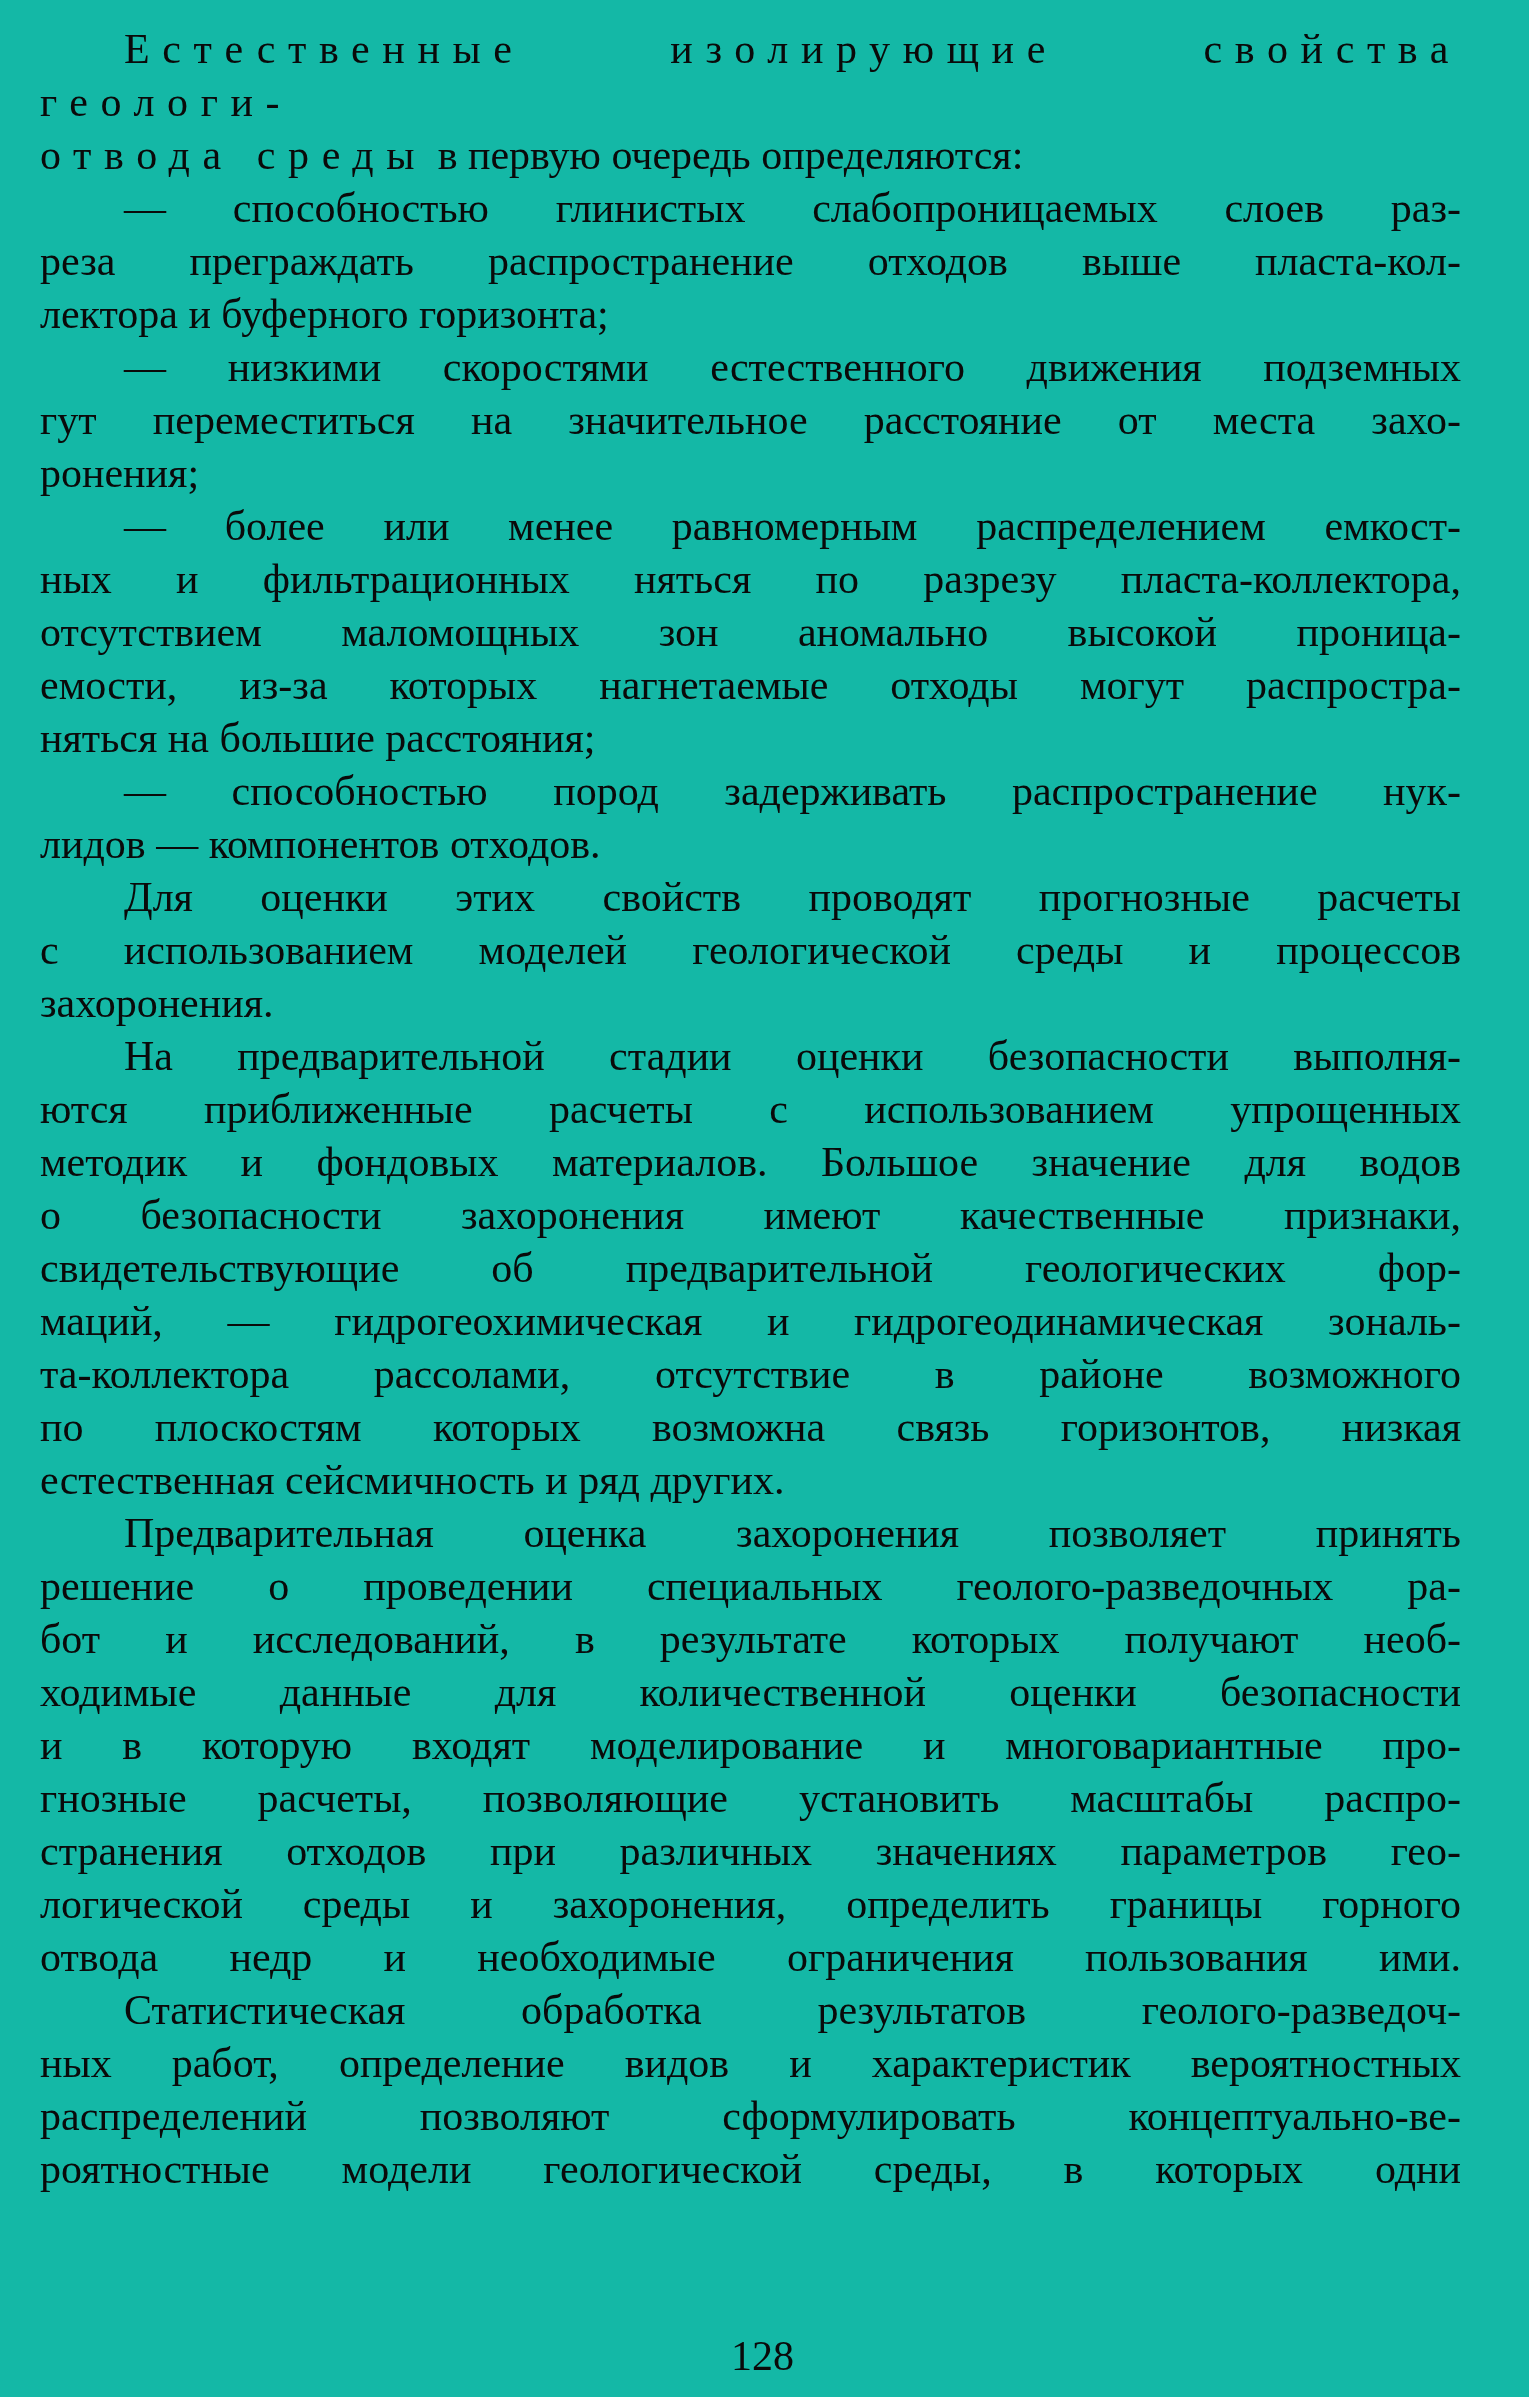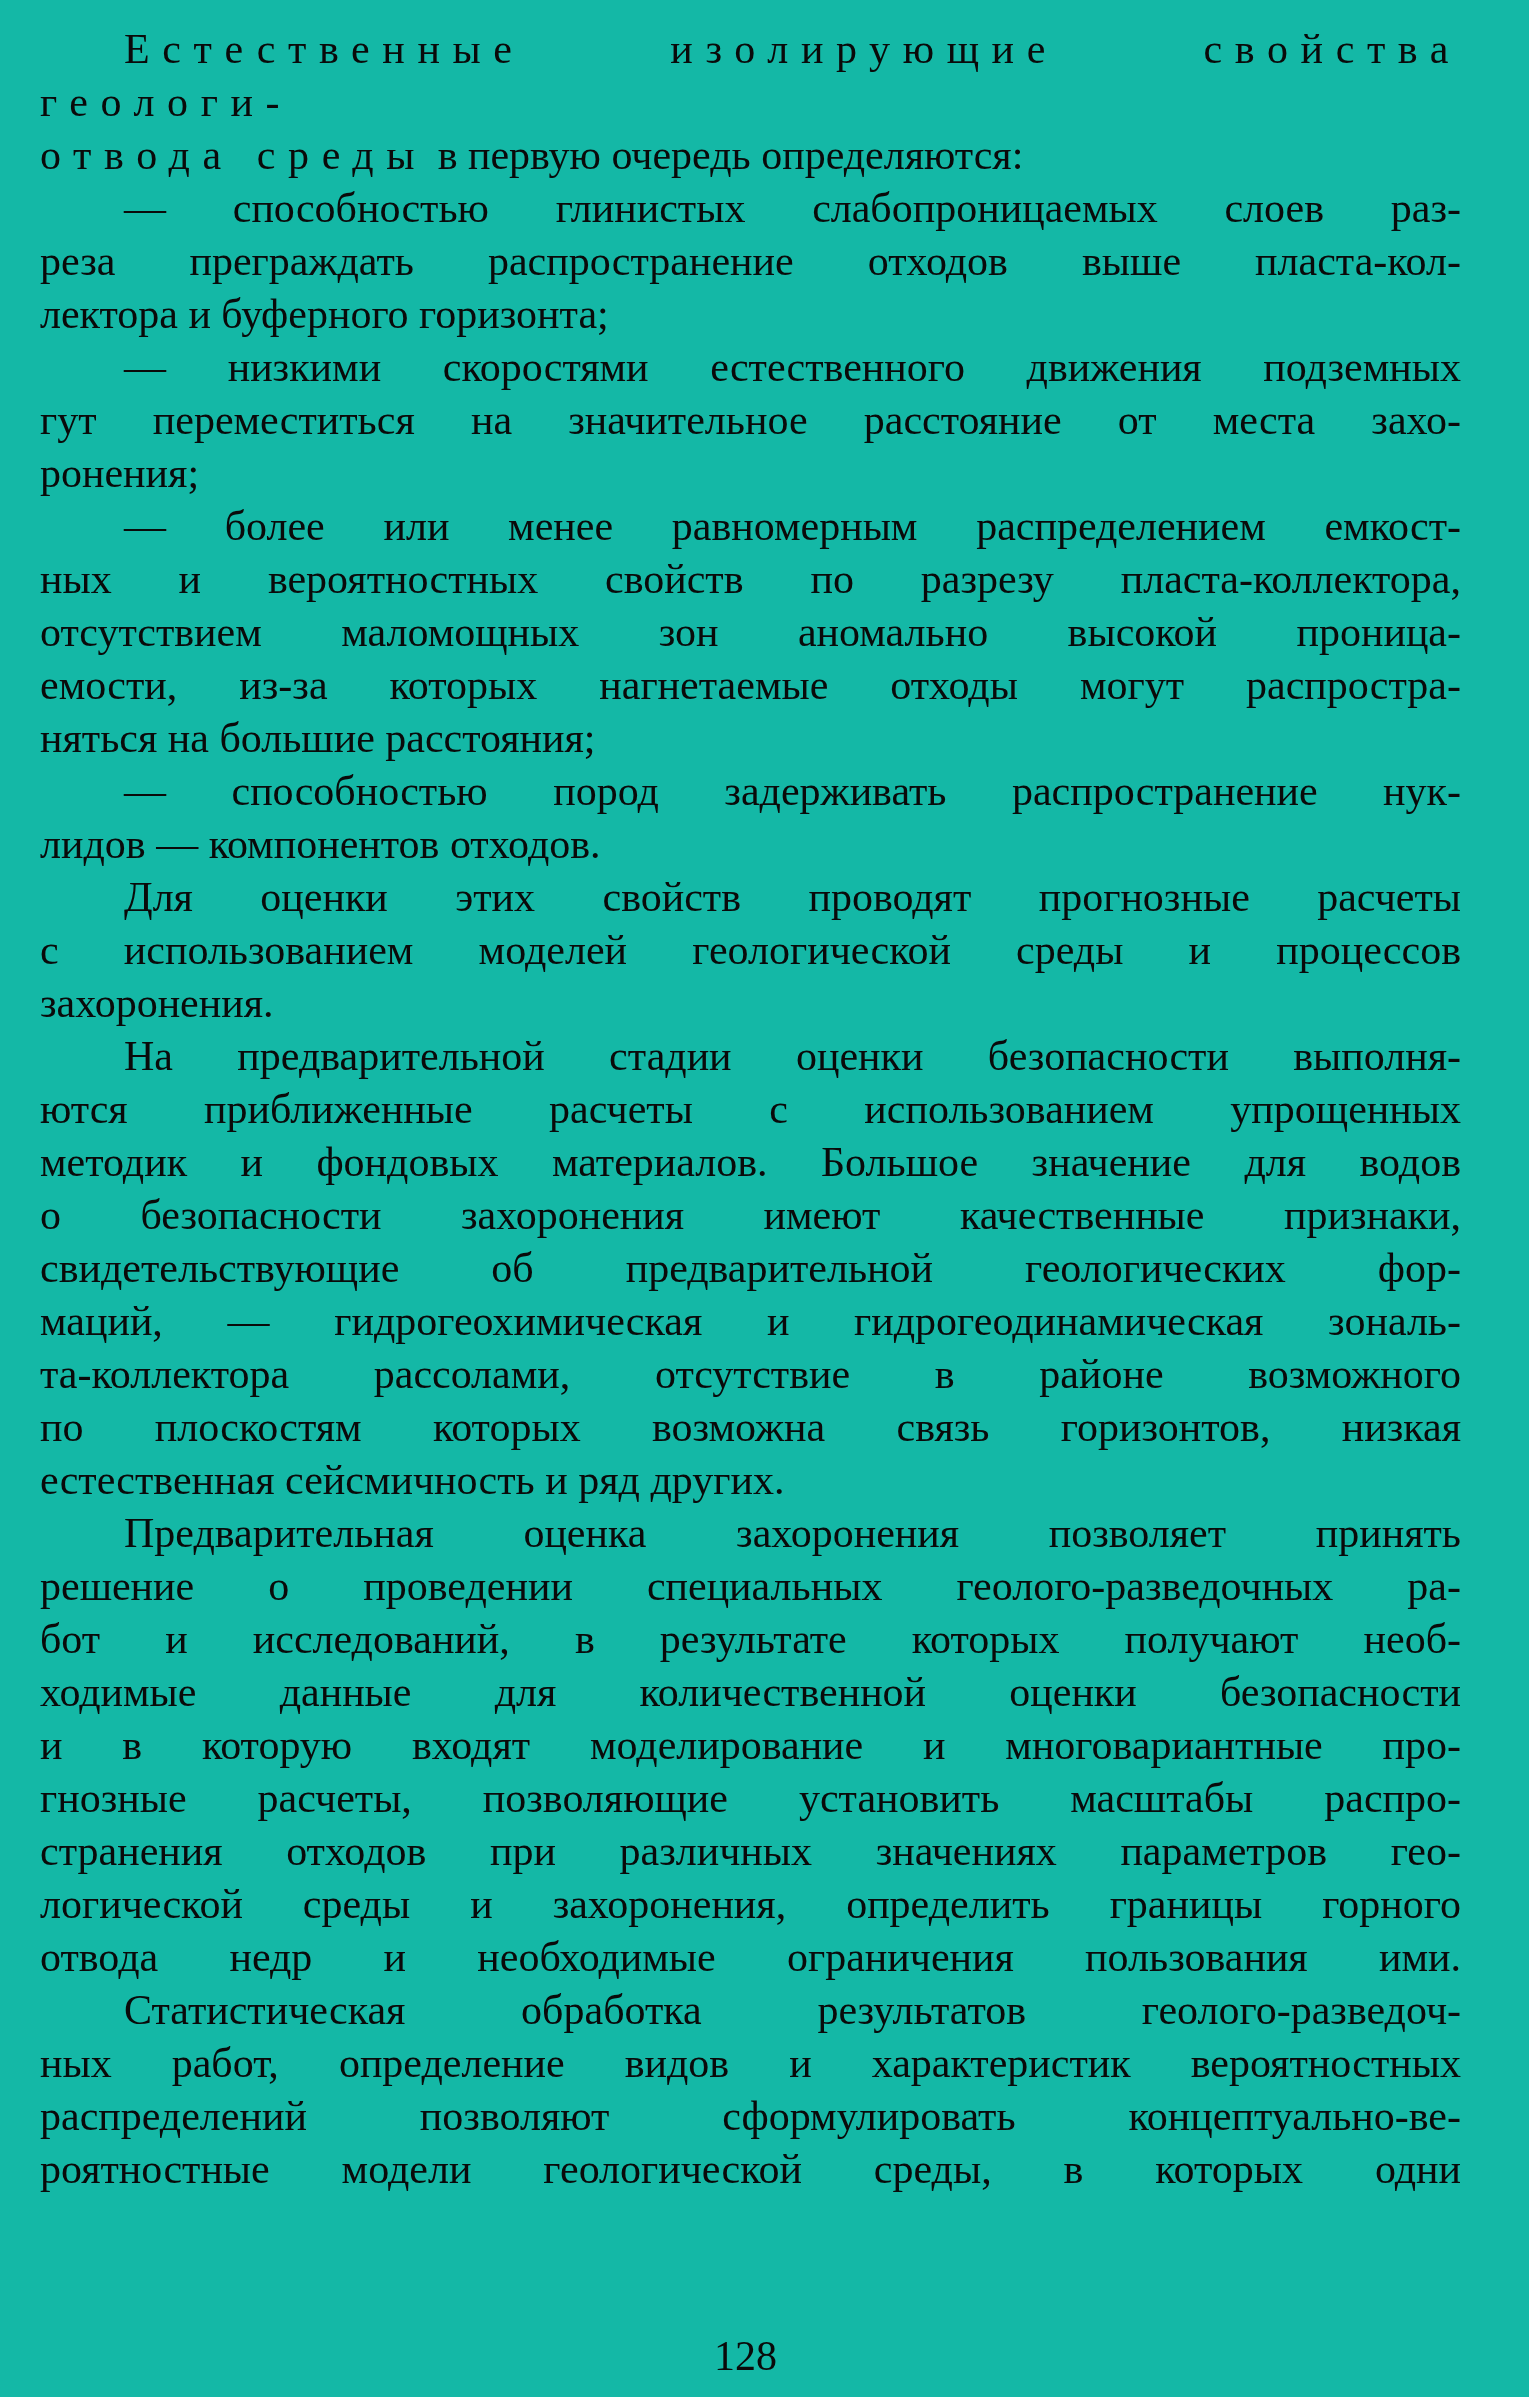--- a/index.html
+++ b/index.html
@@ -51,37 +51,38 @@
   }
   .page-number {
     position: absolute;
     left: 0;
     top: 2332px;
     width: 1491px;
     text-align: center;
     font-size: 42px;
     font-weight: 500;
     color: #0a0a0a;
+    padding-left: 17px;
   }
 </style>
 </head>
 <body>
 
 <div class="scan-page">
   <div class="text-block">
       <div class="line just indent"><span class="spaced">Естественные изолирующие свойства геологи-</span></div>
       <div class="line last"><span class="spaced">отвода среды</span><span class="plain"> в первую очередь определяются:</span></div>
       <div class="line just indent"><span class="plain">— способностью глинистых слабопроницаемых слоев раз-</span></div>
       <div class="line just"><span class="plain">реза преграждать распространение отходов выше пласта-кол-</span></div>
       <div class="line last"><span class="plain">лектора и буферного горизонта;</span></div>
       <div class="line just indent"><span class="plain">— низкими скоростями естественного движения подземных</span></div>
       <div class="line just"><span class="plain">гут переместиться на значительное расстояние от места захо-</span></div>
       <div class="line last"><span class="plain">ронения;</span></div>
       <div class="line just indent"><span class="plain">— более или менее равномерным распределением емкост-</span></div>
-      <div class="line just"><span class="plain">ных и вероятностных свойств по разрезу пласта-коллектора,</span></div>
+      <div class="line just"><span class="plain">ных и фильтрационных няться по разрезу пласта-коллектора,</span></div>
       <div class="line just"><span class="plain">отсутствием маломощных зон аномально высокой проница-</span></div>
       <div class="line just"><span class="plain">емости, из-за которых нагнетаемые отходы могут распростра-</span></div>
       <div class="line last"><span class="plain">няться на большие расстояния;</span></div>
       <div class="line just indent"><span class="plain">— способностью пород задерживать распространение нук-</span></div>
       <div class="line last"><span class="plain">лидов — компонентов отходов.</span></div>
       <div class="line just indent"><span class="plain">Для оценки этих свойств проводят прогнозные расчеты</span></div>
       <div class="line just"><span class="plain">с использованием моделей геологической среды и процессов</span></div>
       <div class="line last"><span class="plain">захоронения.</span></div>
       <div class="line just indent"><span class="plain">На предварительной стадии оценки безопасности выполня-</span></div>
       <div class="line just"><span class="plain">ются приближенные расчеты с использованием упрощенных</span></div>

